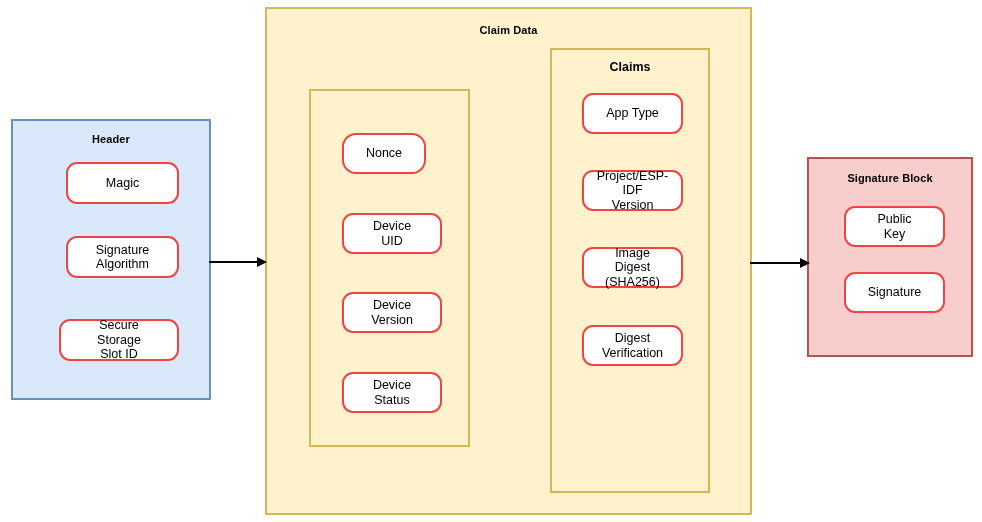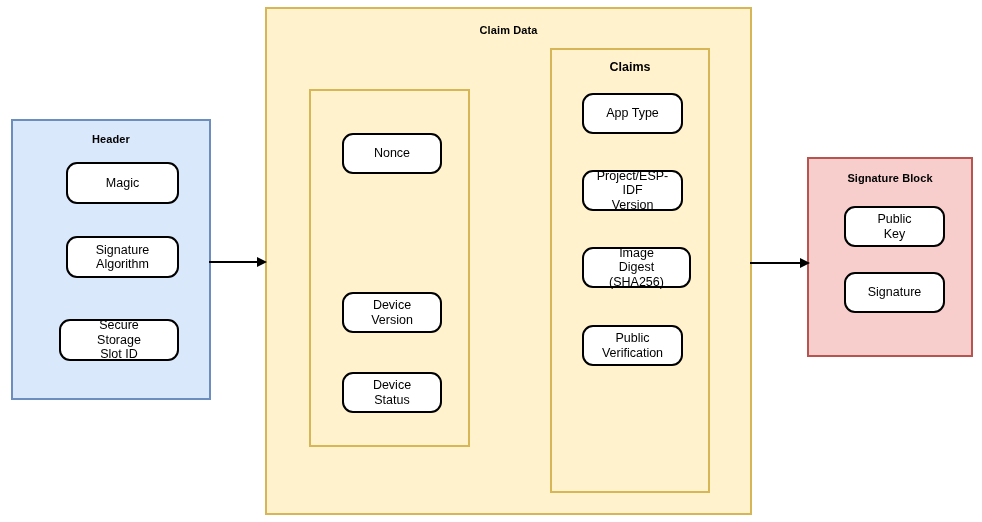--- a/index.html
+++ b/index.html
@@ -101,21 +101,21 @@
     width: 160px;
     height: 445px;
   }
   .subgroup-claims .subgroup-title { top: 10px; }
 
   
   .node {
     position: absolute;
     box-sizing: border-box;
     background: #ffffff;
-    border: 2px solid #000000;
+    border: 2px solid #ef4444;
     border-radius: 11px;
     display: flex;
     align-items: center;
     justify-content: center;
     text-align: center;
     font-size: 12.5px;
     line-height: 14.5px;
     color: #000000;
     padding: 2px 20px;
     white-space: pre-line;
@@ -145,42 +145,43 @@
     <div class="node" style="left:46px; top:198px; width:120px; height:42px;">Secure Storage
 Slot ID</div>
   </div>
 
   <div class="group group-claimdata">
     <div class="group-title">Claim Data</div>
   </div>
 
   <div class="subgroup subgroup-deviceinfo">
 
-    <div class="node" style="left:31px; top:42px; width:100px; height:41px;">Nonce</div>
-
+    <div class="node" style="left:31px; top:42px; width:84px; height:41px;border-radius:14px;">Nonce</div>
+
+    <div class="node" style="left:31px; top:122px; width:100px; height:41px;">Device UID</div>
 
     <div class="node" style="left:31px; top:201px; width:100px; height:41px;">Device
 Version</div>
 
     <div class="node" style="left:31px; top:281px; width:100px; height:41px;">Device
 Status</div>
   </div>
 
   <div class="subgroup subgroup-claims">
     <div class="subgroup-title">Claims</div>
 
     <div class="node" style="left:30px; top:43px; width:101px; height:41px;">App Type</div>
 
     <div class="node" style="left:30px; top:120px; width:101px; height:41px;">Project/ESP-IDF
 Version</div>
 
-    <div class="node" style="left:30px; top:197px; width:109px; height:41px;text-align:center;">Image Digest
+    <div class="node" style="left:30px; top:197px; width:101px; height:41px;text-align:center;">Image Digest
 (SHA256)</div>
 
-    <div class="node" style="left:30px; top:275px; width:101px; height:41px;">Public
+    <div class="node" style="left:30px; top:275px; width:101px; height:41px;">Digest
 Verification</div>
 
   </div>
 
   <div class="group group-signature">
     <div class="group-title">Signature Block</div>
 
     <div class="node" style="left:35px; top:47px; width:101px; height:41px;">Public Key</div>
 
     <div class="node" style="left:35px; top:113px; width:101px; height:41px;">Signature</div>

